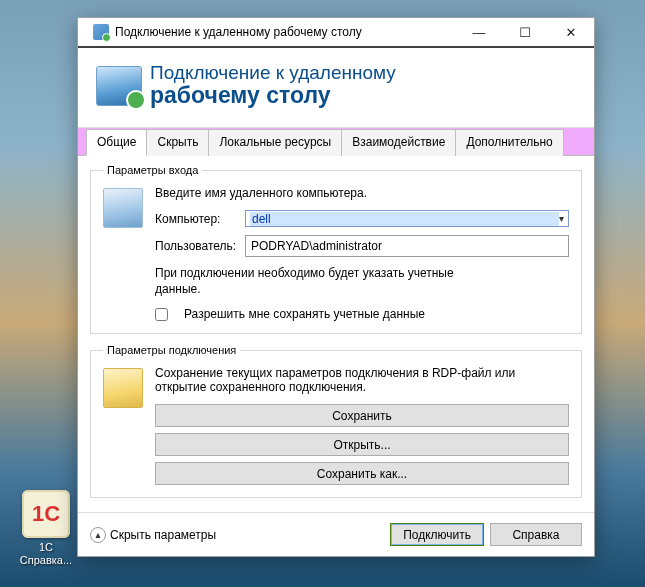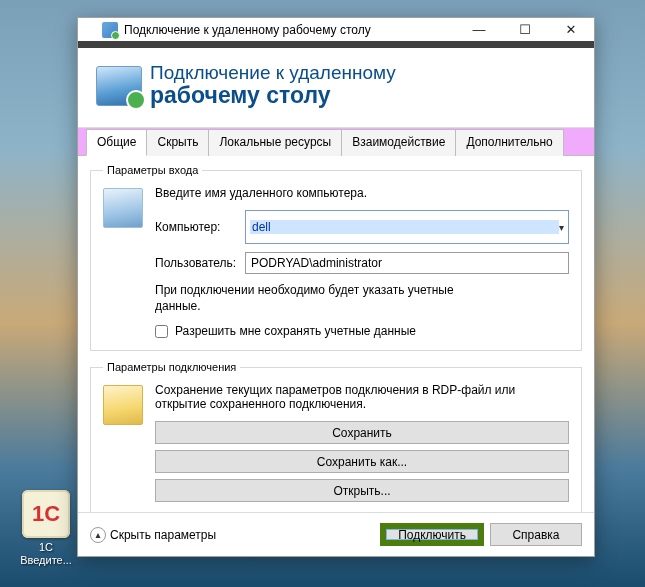--- a/index.html
+++ b/index.html
@@ -37,22 +37,22 @@
   position: absolute;
   left: 77px; top: 17px;
   width: 518px; height: 540px;
   background: #fff;
   border: 1px solid #a0a0a0;
   box-shadow: 0 5px 20px rgba(0,0,0,.35);
 }
 .titlebar {
   height: 30px;
   display: flex; align-items: center;
-  padding-left: 24px;
-  border-bottom: 7px solid #404040;
+  padding-left: 15px;
+  border-bottom: 2px solid #404040;
 }
 .titlebar .tico {
   width: 16px; height: 16px; margin-right: 6px;
   background: linear-gradient(135deg,#6fa8dc,#3d85c6);
   border-radius: 2px;
   position: relative;
 }
 .titlebar .tico::after {
   content:""; position:absolute; right:-2px; bottom:-2px;
   width:7px; height:7px; background:#4caf50; border-radius:50%;
@@ -118,42 +118,42 @@
 }
 .fs-icon.folder {
   background: linear-gradient(170deg,#fff2c8,#f5d76e 60%,#e0b84c);
   border-color:#d9b24a;
 }
 .fs-main { flex:1; }
 .intro { font-size:12px; margin-bottom:10px; }
 .row { display:flex; align-items:center; margin-bottom:8px; }
 .row .lbl { width:90px; font-size:12px; }
 .combo {
-  flex:1; height:34px; border:1px solid #7a9bd1;
+  flex:1; height:17px; border:1px solid #7a9bd1;
   display:flex; align-items:center; padding:0 4px;
   position:relative;
 }
 .combo .val { flex:1; color:#0033aa; background:#cfe4ff; padding:0 2px; font-size:12px; }
 .combo .arrow { font-size:10px; color:#333; }
 .txtinput {
   flex:1; height:22px; border:1px solid #9a9a9a;
   padding:0 5px; font-size:12px; font-family:inherit;
 }
 .note { font-size:12px; margin:8px 0 10px; max-width:340px; line-height:16px; }
-.chk { display:flex; align-items:center; gap:7px; font-size:12px; }
+.chk { display:flex; align-items:center; gap:16px; font-size:12px; }
 .chk input { width:13px; height:13px; }
 
 .btnrow { display:flex; gap:6px; margin-top:8px;flex-direction:column; }
 .wbtn {
   min-width:92px; height:23px; padding:0 12px;
   font-size:12px; font-family:inherit;
   background:#e1e1e1; border:1px solid #adadad;
   display:inline-flex; align-items:center; justify-content:center;
 }
-.wbtn.primary { border:6px solid #4d7c0f; box-shadow: inset 0 0 0 1px #7ab7e9; }
+.wbtn.primary { border:1px solid #4d7c0f; box-shadow: inset 0 0 0 1px #7ab7e9; }
 
 .footer {
   position:absolute; left:0; right:0; bottom:0;
   border-top:1px solid #dcdcdc;
   padding:10px 12px;
   display:flex; align-items:center; justify-content:space-between;
   background:#fff;
 }
 .hidelink {
   display:flex; align-items:center; gap:4px;
@@ -165,21 +165,21 @@
   font-size:10px; color:#333;
 }
 .footer-right { display:flex; gap:6px; }
 </style>
 </head>
 <body>
 
 <div class="desktop-icon">
   <div class="ico">1С</div>
   <div class="lbl">
-    <span>1С</span><br><span>Введите...</span>
+    <span>1С</span><br><span>Справка...</span>
   </div>
 </div>
 
 <div class="window">
 
   <div class="titlebar">
     <div class="tico"></div>
     <div class="ttxt">Подключение к удаленному рабочему столу</div>
     <div class="titlecontrols">
       <div class="btn">—</div>
@@ -237,22 +237,22 @@
     </fieldset>
 
     <fieldset>
       <legend>Параметры подключения</legend>
       <div class="fs-body">
         <div class="fs-icon folder"></div>
         <div class="fs-main">
           <div class="intro">Сохранение текущих параметров подключения в RDP-файл или открытие сохраненного подключения.</div>
           <div class="btnrow">
             <button class="wbtn">Сохранить</button>
+            <button class="wbtn">Открыть...</button>
             <button class="wbtn">Сохранить как...</button>
-            <button class="wbtn">Открыть...</button>
           </div>
         </div>
       </div>
     </fieldset>
 
   </div>
 
   <div class="footer">
     <div class="hidelink">
       <span class="chev">▴</span>

